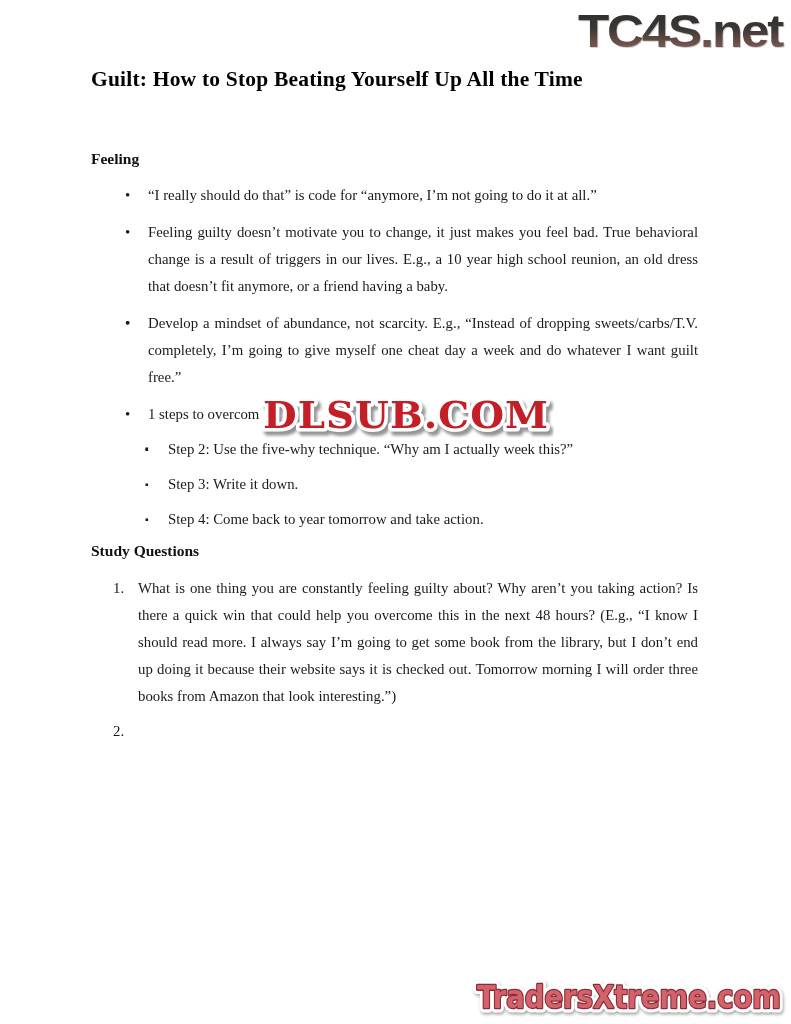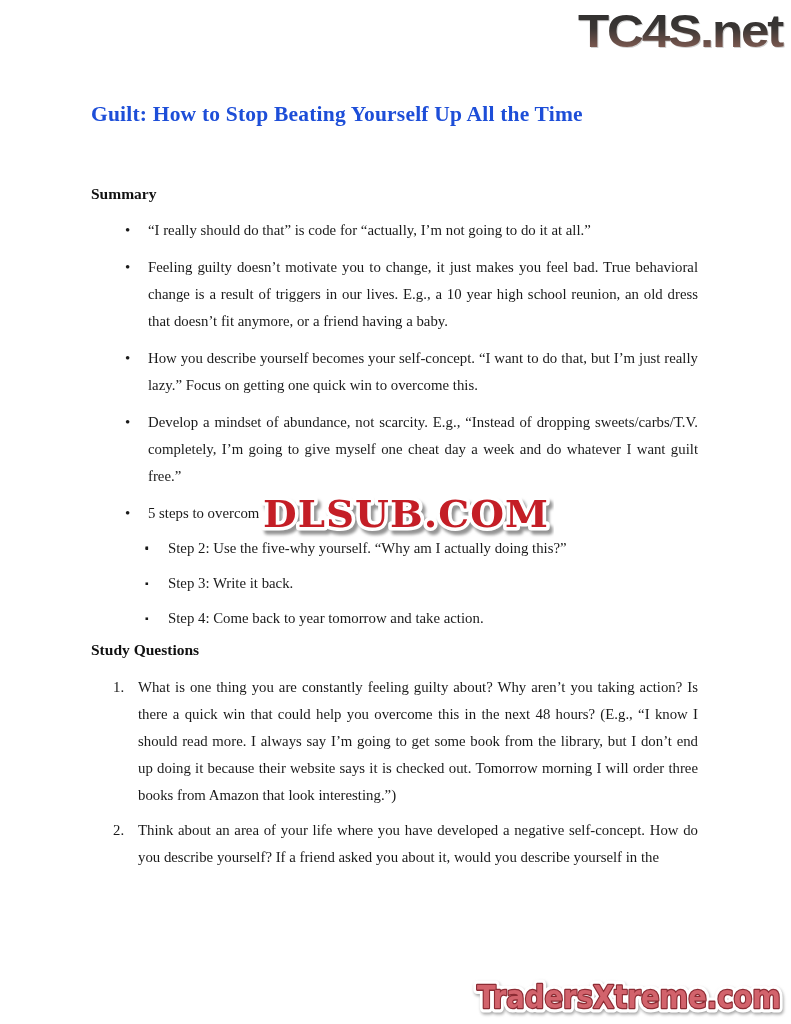--- a/index.html
+++ b/index.html
@@ -19,25 +19,25 @@
     right: 5px;
     width: 212px;
     height: 56px;
   }
   .logo-top text { filter: drop-shadow(1.5px 1.5px 0.5px rgba(150,150,150,0.45)); }
 
   
   .content { margin: 0 93px 0 91px; }
 
   .doc-title {
-    margin: 101px 0 0 0;
+    margin: 66px 0 0 0;
     font-size: 21.5px;
     line-height: 26px;
     font-weight: bold;
-    color: #1d4ed8;
+    color: #000000;
     letter-spacing: 0.2px;
   }
   .sec-heading {
     font-size: 15.5px;
     line-height: 19px;
     font-weight: bold;
     color: #111111;
     margin: 0;
   }
   .sec-heading.summary { margin-top: 57px; }
@@ -120,86 +120,84 @@
         <stop offset="1" stop-color="#9c6a5e"></stop>
       </linearGradient>
     </defs>
     <text x="106" y="45" text-anchor="middle" font-family="'Liberation Sans', sans-serif" font-size="46" font-weight="bold" letter-spacing="-2" fill="url(#g-logo)" textLength="204" lengthAdjust="spacingAndGlyphs">TC4S.net</text>
   </svg>
 
   <div class="content">
 
     <h1 class="doc-title">Guilt: How to Stop Beating Yourself Up All the Time</h1>
 
-    <h2 class="sec-heading summary">Summary</h2>
+    <h2 class="sec-heading summary">Feeling</h2>
 
     <div class="blist">
 
       <div class="bitem">
         <span class="marker">•</span>
-        <span>“I really should do that” is code for “actually, I’m not going to do it at all.”</span>
+        <span>“I really should do that” is code for “anymore, I’m not going to do it at all.”</span>
       </div>
 
       <div class="bitem">
         <span class="marker">•</span>
         <span>Feeling guilty doesn’t motivate you to change, it just makes you feel bad. True behavioral change is a result of triggers in our lives. E.g., a 10 year high school reunion, an old dress that doesn’t fit anymore, or a friend having a baby.</span>
       </div>
 
       <div class="bitem">
         <span class="marker">•</span>
-        <span>How you describe yourself becomes your self-concept. “I want to do that, but I’m just really lazy.” Focus on getting one quick win to overcome this.</span>
       </div>
 
       <div class="bitem">
         <span class="marker">•</span>
         <span>Develop a mindset of abundance, not scarcity. E.g., “Instead of dropping sweets/carbs/T.V. completely, I’m going to give myself one cheat day a week and do whatever I want guilt free.”</span>
       </div>
 
       <div class="bitem steps-intro">
         <span class="marker">•</span>
-        <span>5 steps to overcom</span>
+        <span>1 steps to overcom</span>
         
         <svg class="dlsub-wm" viewBox="0 0 296 52">
           <text x="148" y="40" text-anchor="middle" font-family="'DejaVu Serif', serif" font-size="38" font-weight="bold" fill="#c41e26" stroke="#ffffff" stroke-width="7" paint-order="stroke" stroke-linejoin="round" letter-spacing="1" textLength="286" lengthAdjust="spacingAndGlyphs">DLSUB.COM</text>
         </svg>
       </div>
 
       <div class="sitem">
         <span class="marker">▪</span>
       </div>
 
       <div class="sitem">
         <span class="marker">▪</span>
-        <span>Step 2: Use the five-why yourself. “Why am I actually doing this?”</span>
-      </div>
-
-      <div class="sitem">
-        <span class="marker">▪</span>
-        <span>Step 3: Write it back.</span>
+        <span>Step 2: Use the five-why technique. “Why am I actually week this?”</span>
+      </div>
+
+      <div class="sitem">
+        <span class="marker">▪</span>
+        <span>Step 3: Write it down.</span>
       </div>
 
       <div class="sitem">
         <span class="marker">▪</span>
         <span>Step 4: Come back to year tomorrow and take action.</span>
       </div>
 
     </div>
 
     <h2 class="sec-heading study">Study Questions</h2>
 
     <div class="qlist">
 
       <div class="qitem">
         <span class="num">1.</span>
         <span>What is one thing you are constantly feeling guilty about? Why aren’t you taking action? Is there a quick win that could help you overcome this in the next 48 hours? (E.g., “I know I should read more. I always say I’m going to get some book from the library, but I don’t end up doing it because their website says it is checked out. Tomorrow morning I will order three books from Amazon that look interesting.”)</span>
       </div>
 
       <div class="qitem">
         <span class="num">2.</span>
-        <span>Think about an area of your life where you have developed a negative self-concept. How do you describe yourself? If a friend asked you about it, would you describe yourself in the</span>
       </div>
 
     </div>
 
   </div>
 
   <svg class="traders-wm" viewBox="0 0 316 46">
     <g style="filter: drop-shadow(1px 2px 1.5px rgba(110,110,110,0.6));">
       <text x="158" y="34" text-anchor="middle" font-family="'DejaVu Sans', sans-serif" font-size="32" font-weight="bold" fill="none" stroke="#ffffff" stroke-width="9" stroke-linejoin="round" textLength="304" lengthAdjust="spacingAndGlyphs">TradersXtreme.com</text>
       <text x="158" y="34" text-anchor="middle" font-family="'DejaVu Sans', sans-serif" font-size="32" font-weight="bold" fill="#d2636c" stroke="#8c2b33" stroke-width="2.6" paint-order="stroke" stroke-linejoin="round" textLength="304" lengthAdjust="spacingAndGlyphs">TradersXtreme.com</text>

